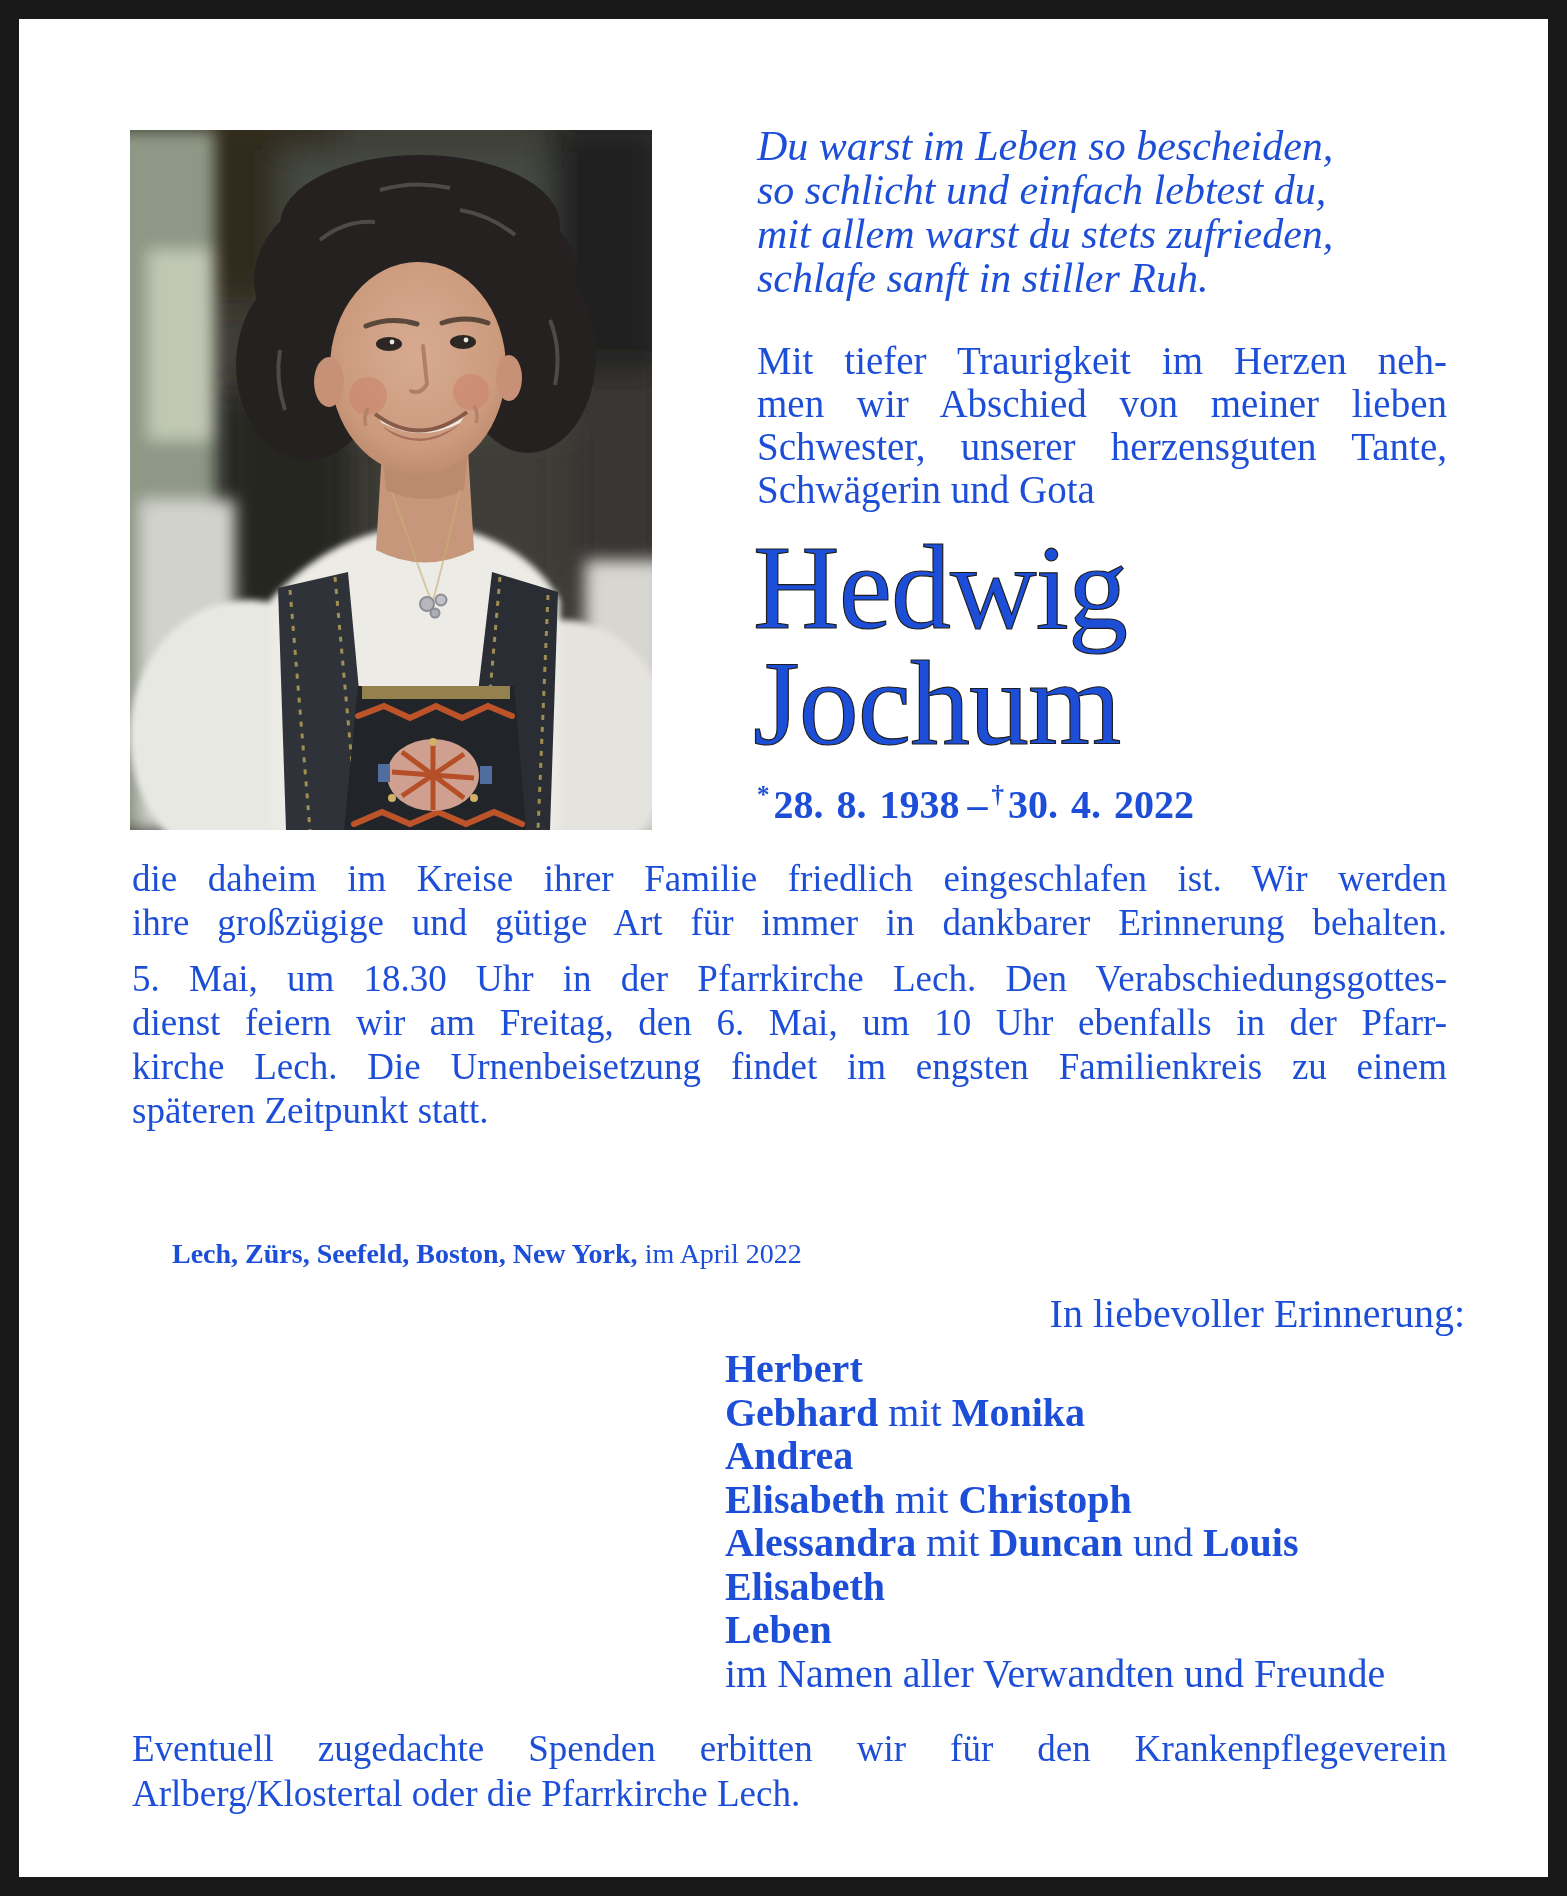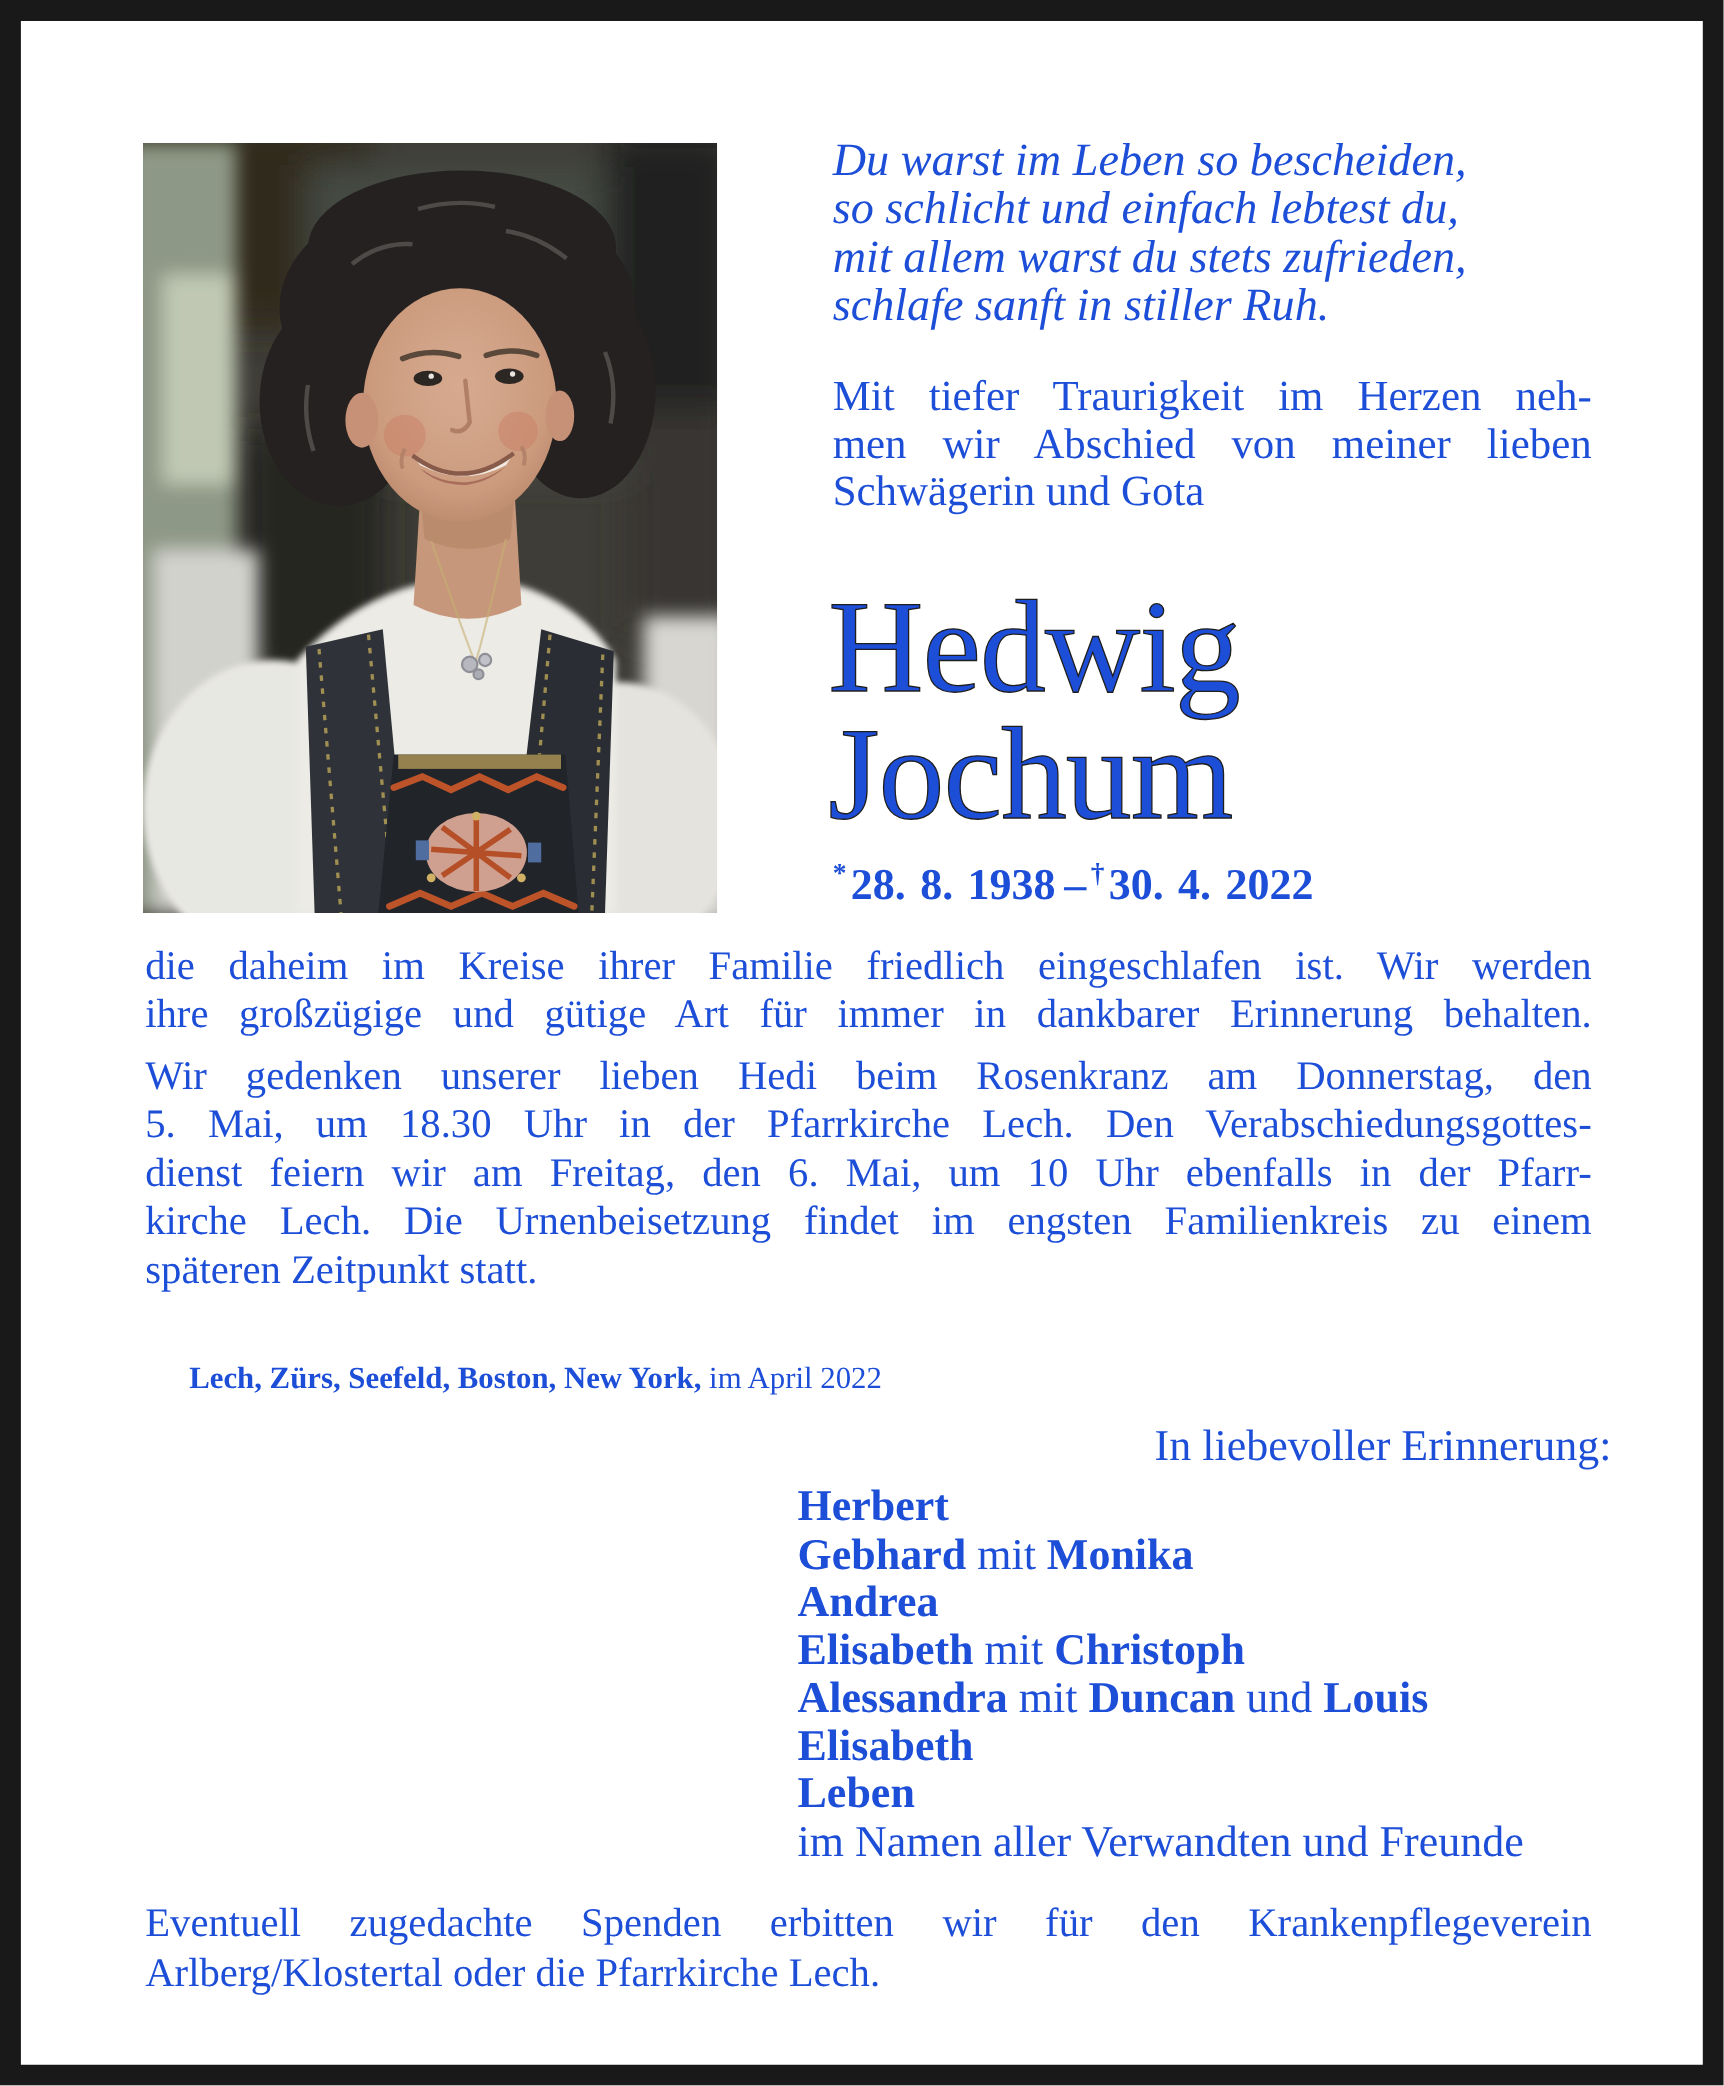--- a/index.html
+++ b/index.html
@@ -181,39 +181,39 @@
   <div class="poem">
       <div class="pline">Du warst im Leben so bescheiden,</div>
       <div class="pline">so schlicht und einfach lebtest du,</div>
       <div class="pline">mit allem warst du stets zufrieden,</div>
       <div class="pline">schlafe sanft in stiller Ruh.</div>
     </div>
 
   <div class="intro">
       <div class="iline jfull">Mit tiefer Traurigkeit im Herzen neh-</div>
       <div class="iline jfull">men wir Abschied von meiner lieben</div>
+      <div class="iline jfull">Schwester, unserer herzensguten Tante,</div>
       <div class="iline">Schwägerin und Gota</div>
     </div>
 
   <h1 class="name">
     <div>Hedwig</div>
     <div>Jochum</div>
   </h1>
 
   <div class="dates">
     <span class="sup">*</span><span>28. 8. 1938</span><span class="dash">–</span><span class="sup">†</span><span>30. 4. 2022</span>
   </div>
 
   <div class="body p1">
       <div class="bline jfull">die daheim im Kreise ihrer Familie friedlich eingeschlafen ist. Wir werden</div>
       <div class="bline jfull">ihre großzügige und gütige Art für immer in dankbarer Erinnerung behalten.</div>
     </div>
 
   <div class="body p2">
-      <div class="bline jfull">Wir gedenken unserer lieben Hedi beim Rosenkranz am Donnerstag, den</div>
       <div class="bline jfull">5. Mai, um 18.30 Uhr in der Pfarrkirche Lech. Den Verabschiedungsgottes-</div>
       <div class="bline jfull">dienst feiern wir am Freitag, den 6. Mai, um 10 Uhr ebenfalls in der Pfarr-</div>
       <div class="bline jfull">kirche Lech. Die Urnenbeisetzung findet im engsten Familienkreis zu einem</div>
       <div class="bline">späteren Zeitpunkt statt.</div>
     </div>
 
   <div class="dateline">
     <span class="b">Lech, Zürs, Seefeld, Boston, New York,</span>
     <span>im April 2022</span>
   </div>

